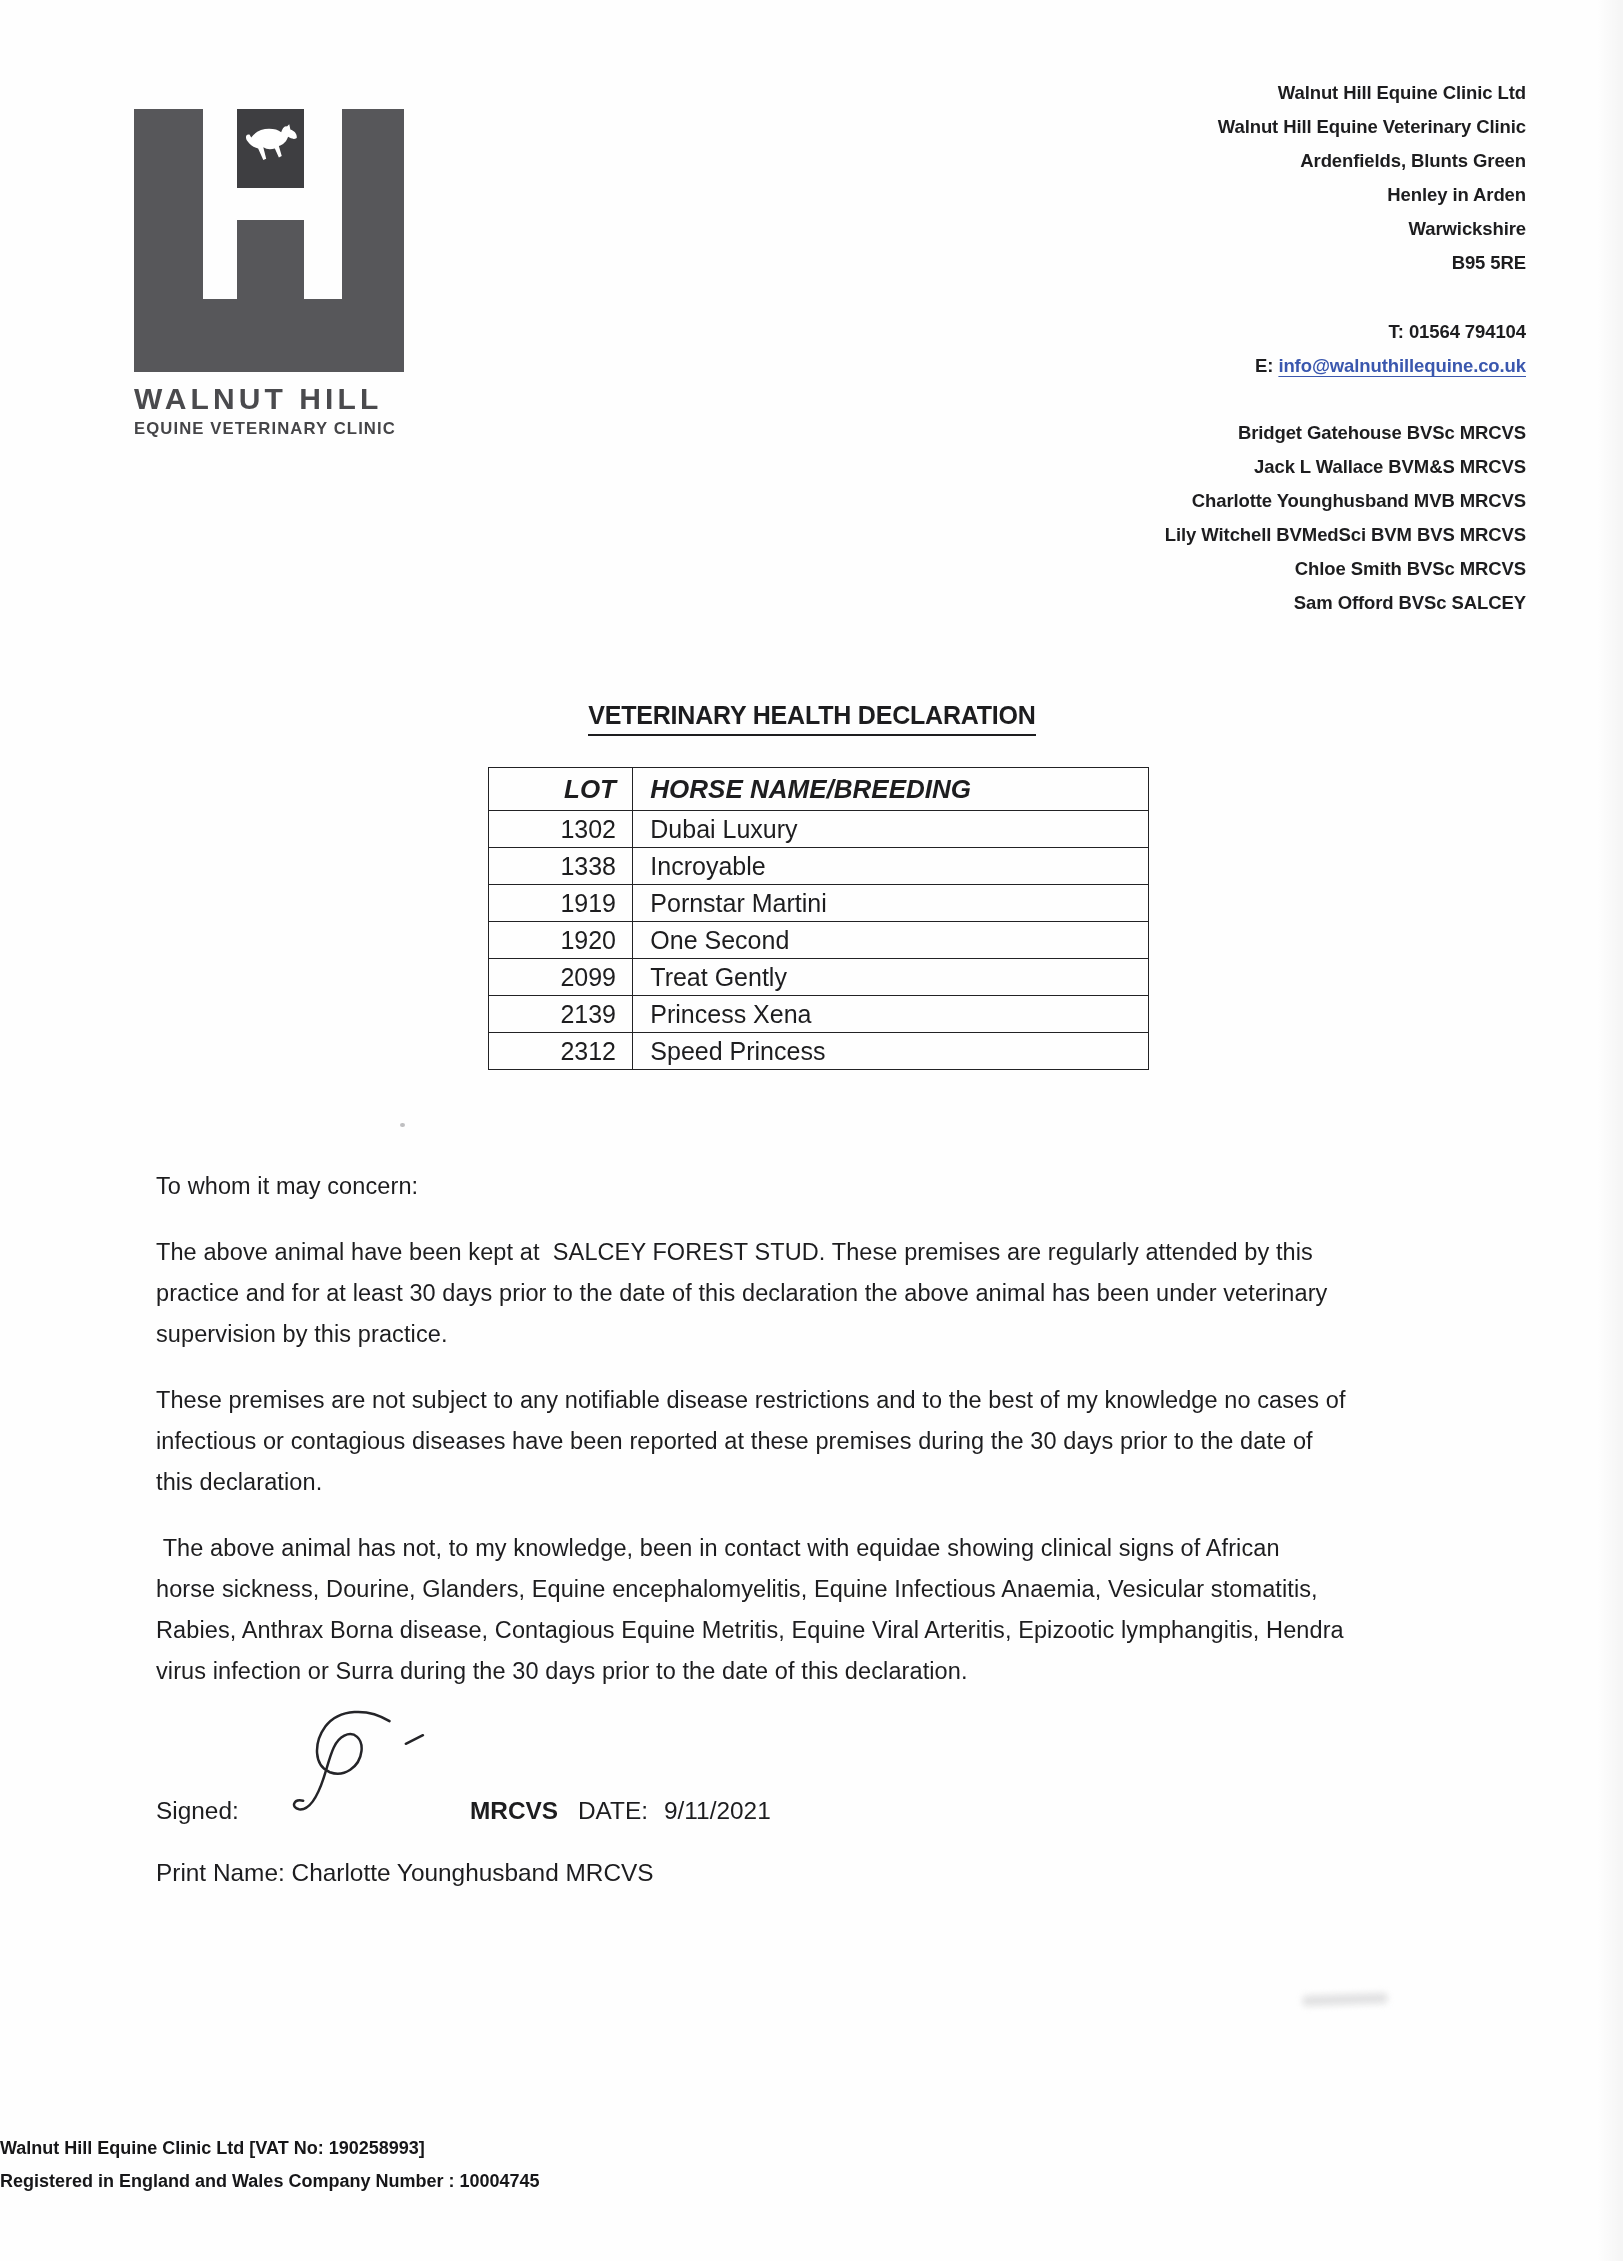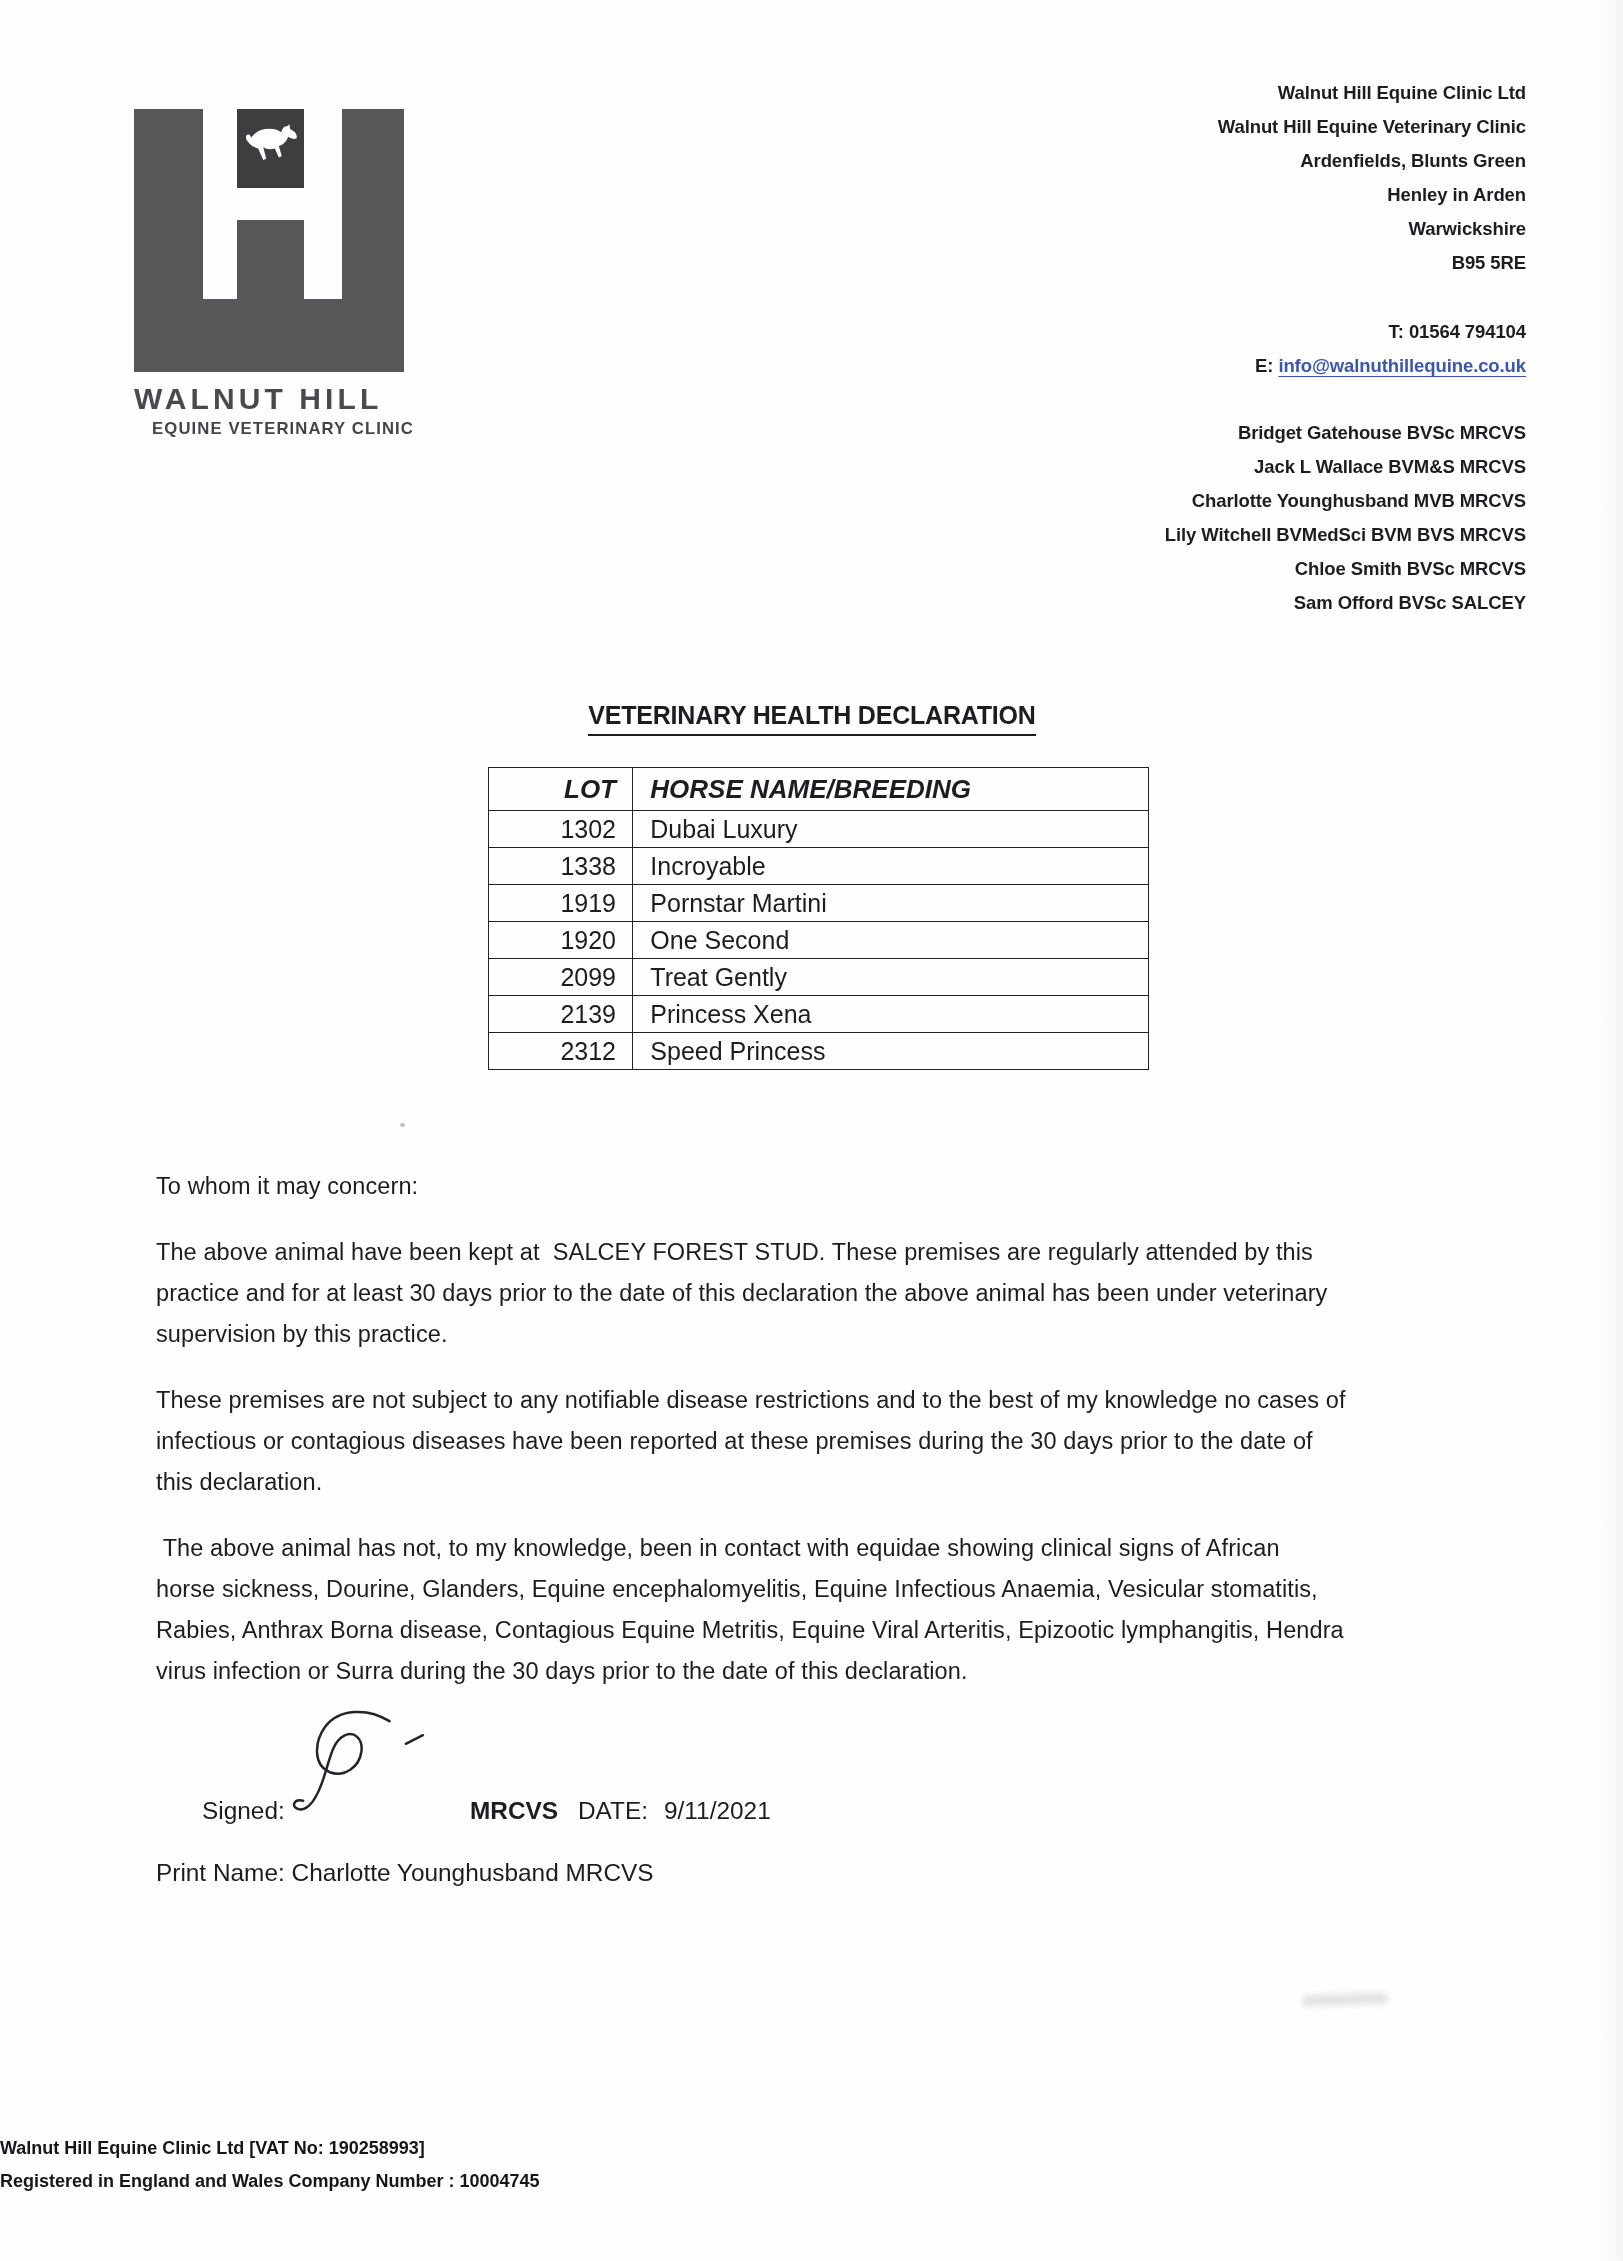--- a/index.html
+++ b/index.html
@@ -34,21 +34,21 @@
                 background: #3e3e41; display: flex; align-items: center; justify-content: center; }
   .horse-box svg { width: 86%; height: 86%; }
   .logo-title {
     position: absolute; left: 0; top: 273px; width: 280px;
     font-size: 30px; font-weight: 700; letter-spacing: 4.1px;
     color: #4a4a4d; white-space: nowrap;
   }
   .logo-subtitle {
     position: absolute; left: 0; top: 310px; width: 280px;
     font-size: 16.7px; font-weight: 700; letter-spacing: 1.1px;
-    color: #454548; white-space: nowrap; text-align: right;
+    color: #454548; white-space: nowrap;
   }
 
   
   .addr-block, .contact-block, .vets-block {
     position: absolute; right: 98px; text-align: right;
     font-weight: 700; font-size: 18.5px; line-height: 34px;
     letter-spacing: -0.1px; white-space: nowrap;
   }
   .addr-block   { top: 76px; }
   .contact-block{ top: 315px; }
@@ -81,21 +81,21 @@
   
   .body-text {
     position: absolute; left: 156px; top: 1129px; width: 1384px;
     font-size: 23.5px; line-height: 41px; letter-spacing: 0.1px; margin-top: 37px;
   }
   .body-text p { margin: 0 0 25px 0; white-space: pre-wrap; }
 
   
   .signature-scribble { position: absolute; left: 271px; top: 1704px; width: 190px; height: 113px; }
   .signed-row { position: absolute; left: 0; top: 1797px; width: 1624px; font-size: 24.4px; }
-  .signed-row .lbl-signed { position: absolute; left: 156px; margin-left: 46px; }
+  .signed-row .lbl-signed { position: absolute; left: 156px; }
   .signed-row .lbl-qual   { position: absolute; left: 470px; font-weight: bold; }
   .signed-row .lbl-date   { position: absolute; left: 578px; }
   .signed-row .val-date   { position: absolute; left: 664px; }
   .print-row { position: absolute; left: 156px; top: 1859px; font-size: 24.4px; white-space: nowrap; }
 
   
   .footer { position: absolute; left: 0; top: 2132px; width: 1624px;
             text-align: left; font-size: 18px; font-weight: 700; line-height: 33px; color: #161618; }
 
   

